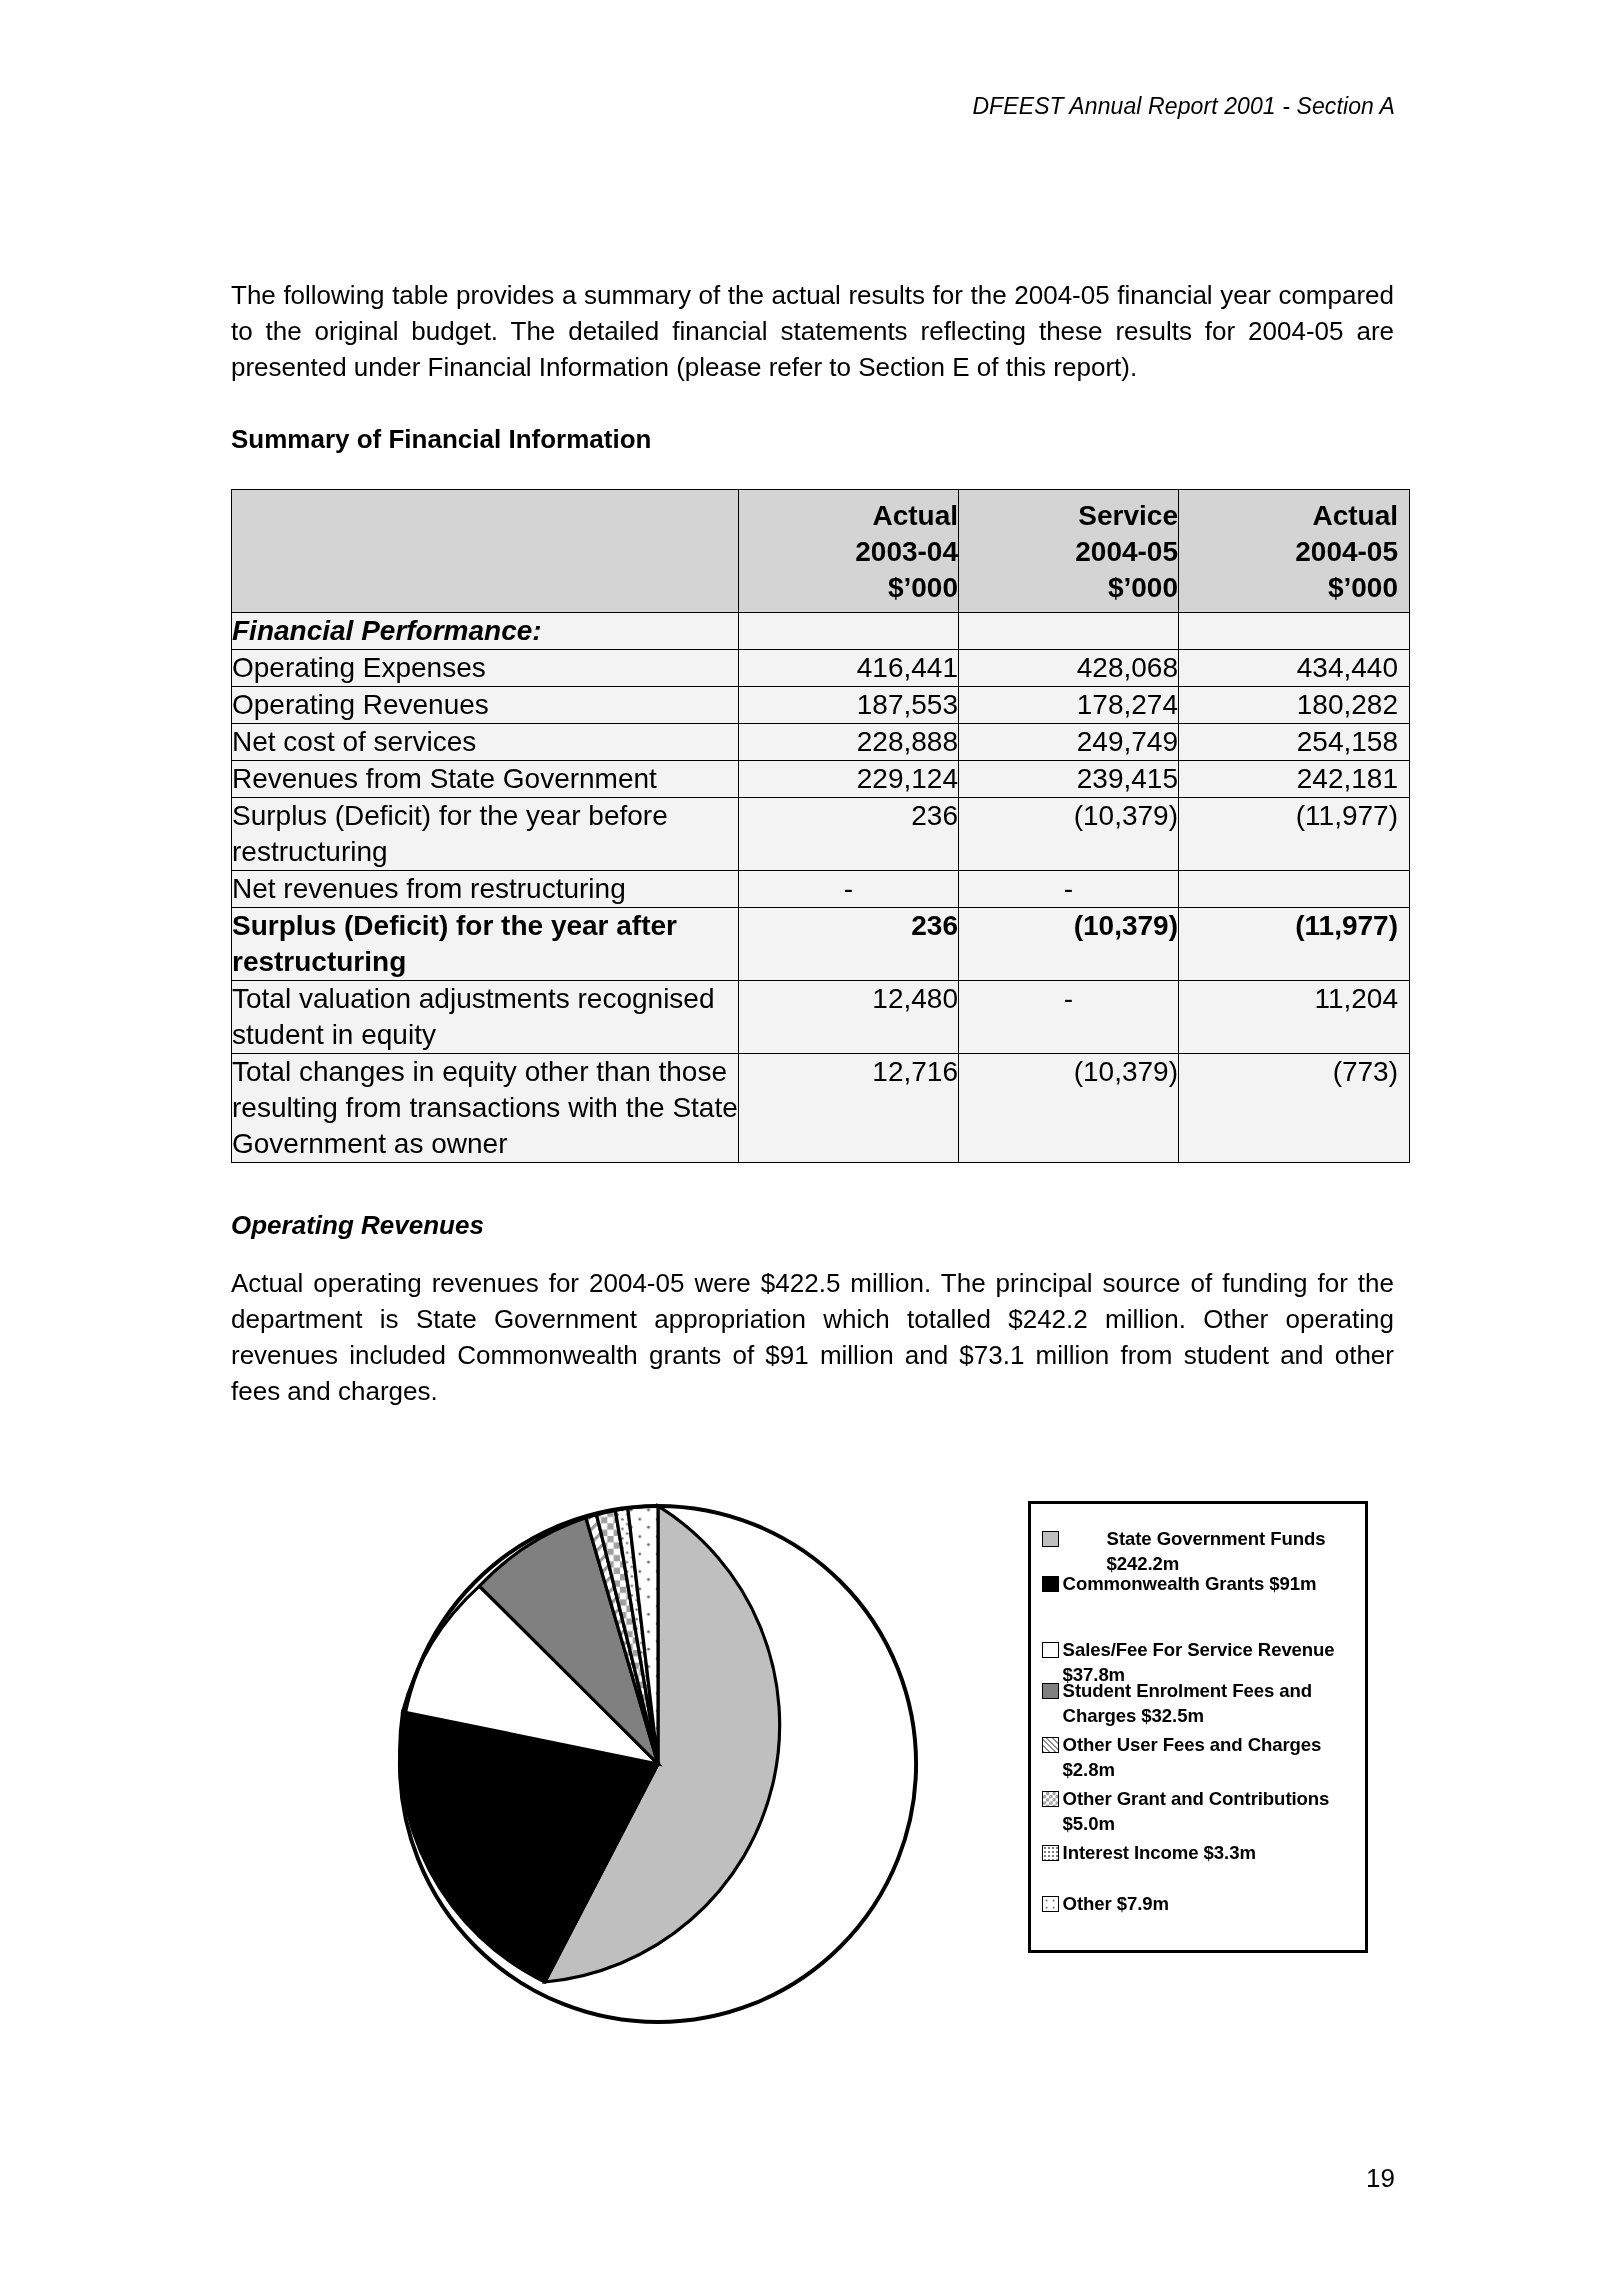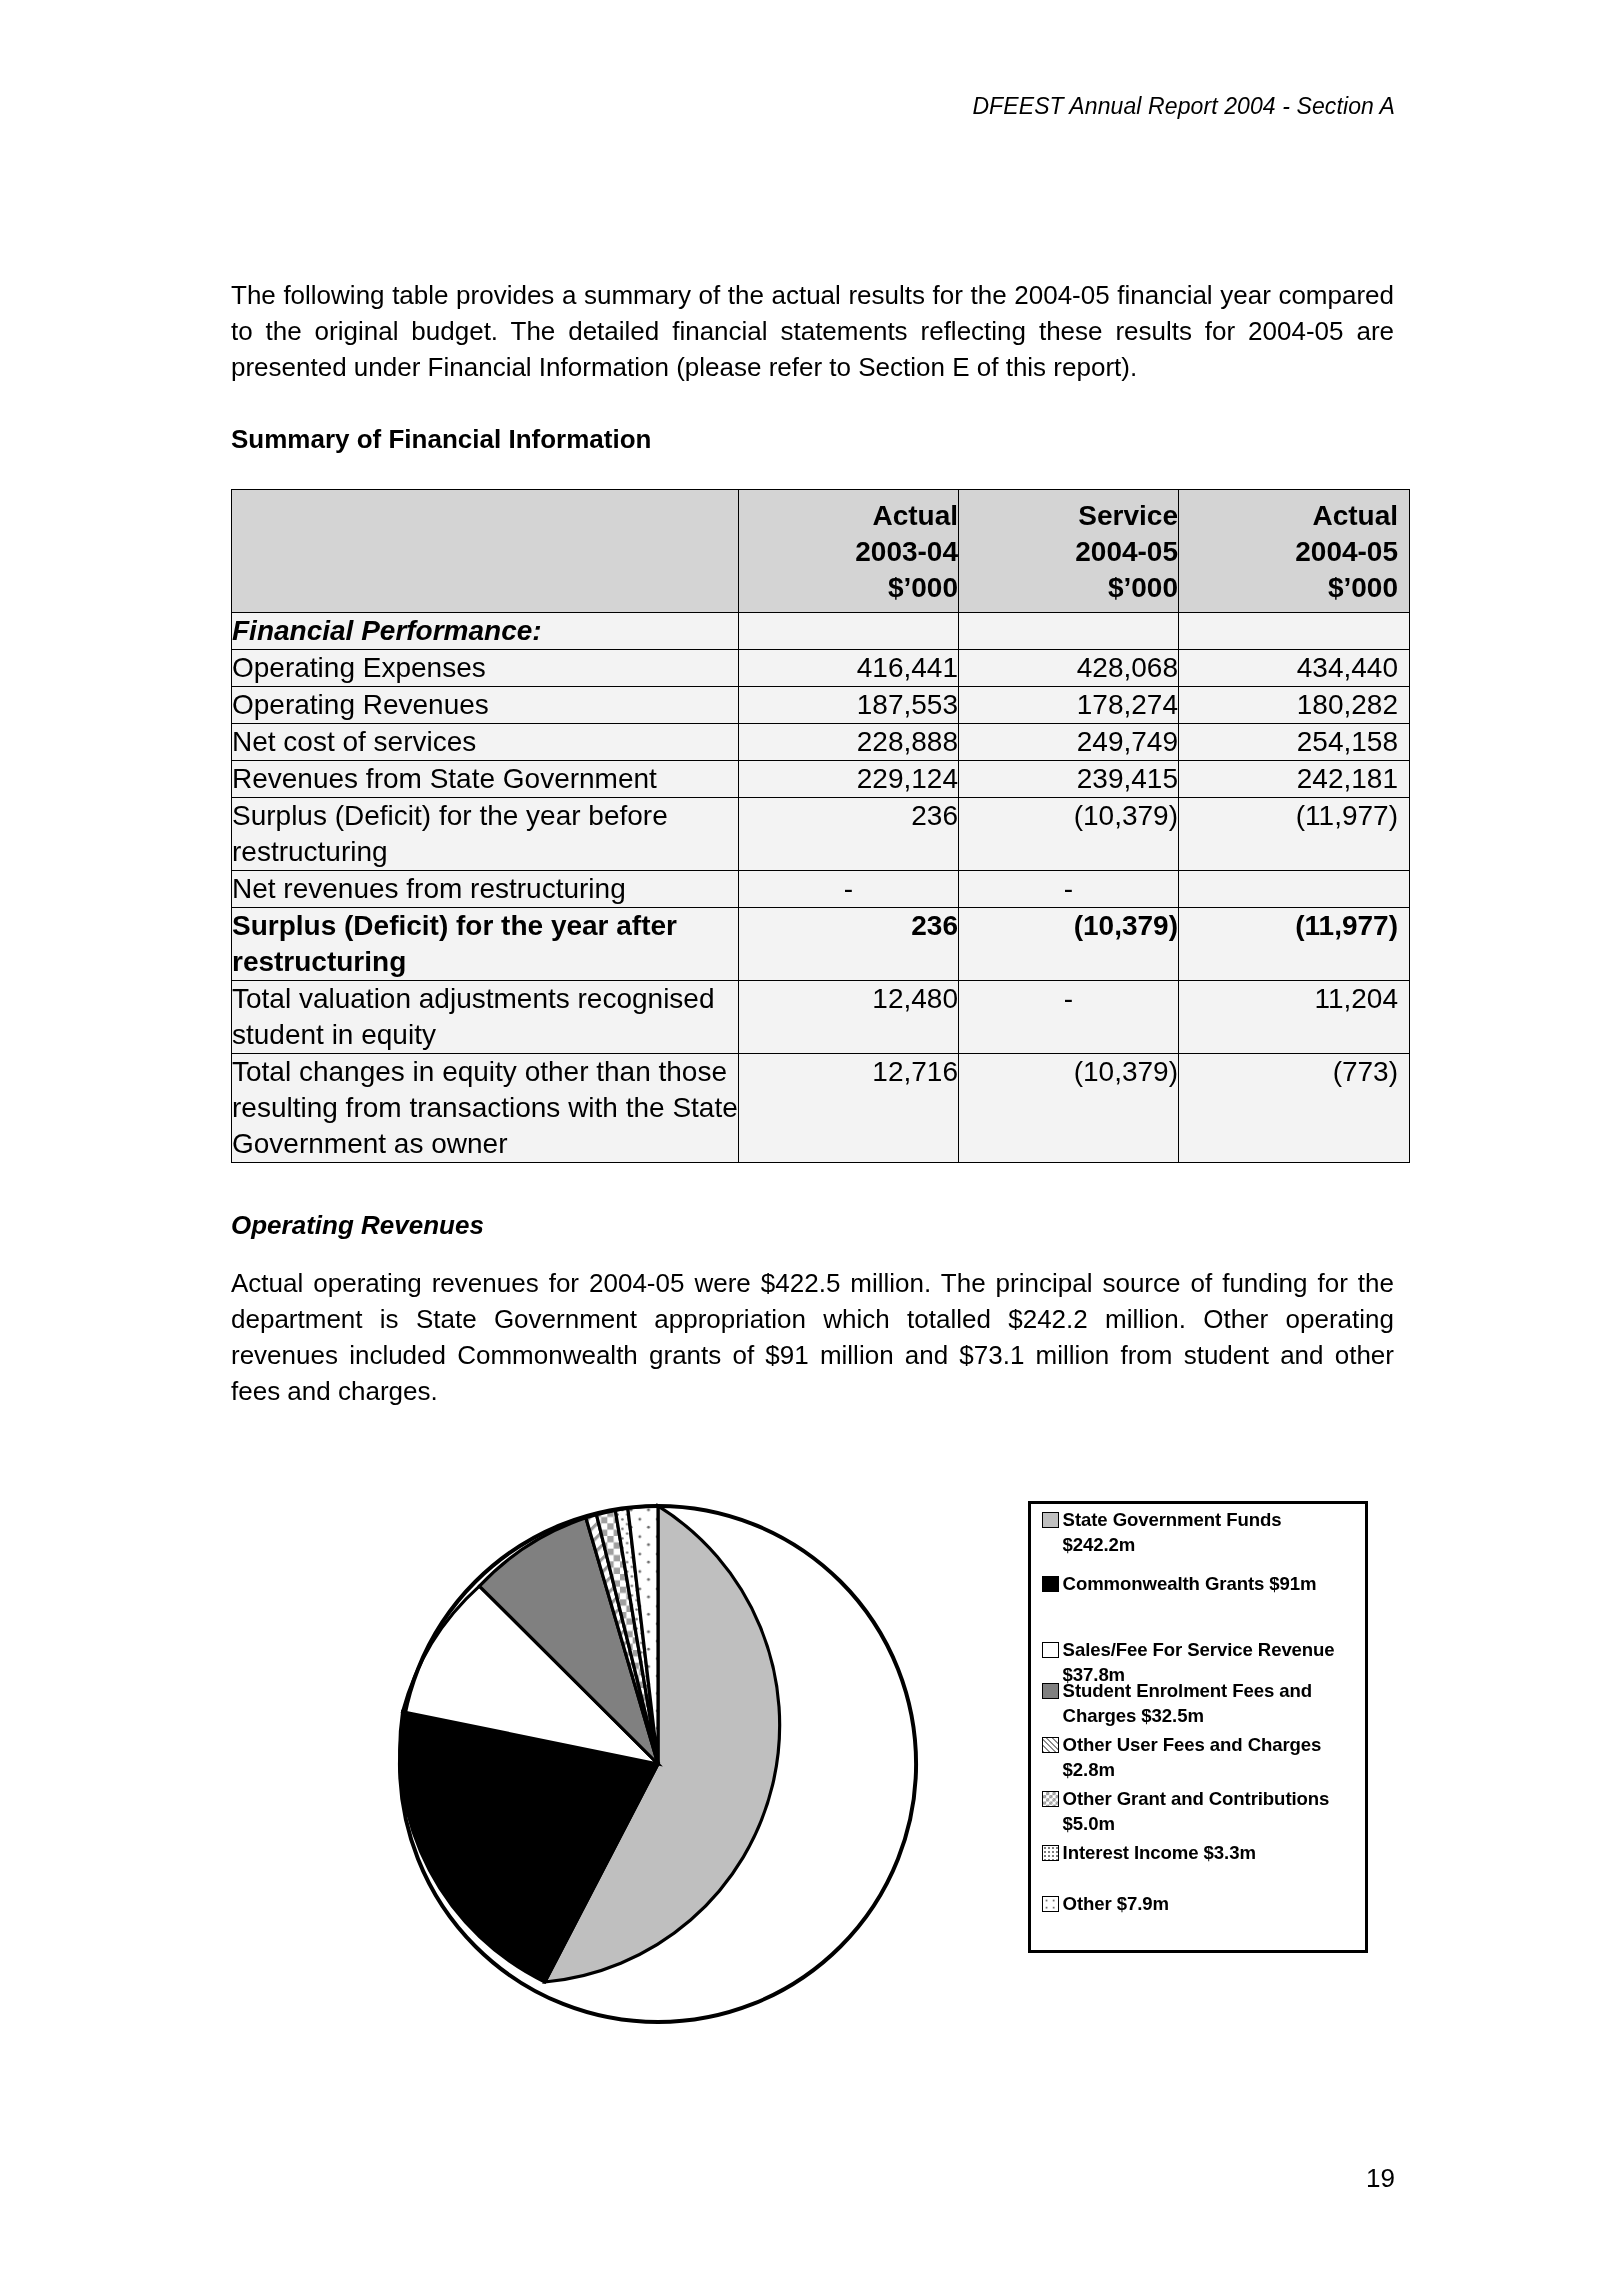--- a/index.html
+++ b/index.html
@@ -185,21 +185,21 @@
     right: 228px;
     top: 2163px;
     font-size: 26px;
   }
 </style>
 </head>
 <body>
 
 <div class="page">
 
-  <div class="doc-header">DFEEST Annual Report 2004 - Section A</div>
+  <div class="doc-header">DFEEST Annual Report 2001 - Section A</div>
 
   <div class="content">
 
     <p class="body-par">The following table provides a summary of the actual results for the 2004-05 financial year compared to the original budget. The detailed financial statements reflecting these results for 2004-05 are presented under Financial Information (please refer to Section E of this report).</p>
 
     <div class="gap-46"></div>
 
     <h2 class="section-head">Summary of Financial Information</h2>
 
     <div class="gap-40"></div>
@@ -351,21 +351,21 @@
 
         <path d="M336,336 L297.9,12.9 A326,326 0 0,1 336,10 Z" fill="url(#pat-dots-sparse)" stroke="#000000" stroke-width="4"></path>
 
         <circle cx="336" cy="336" r="326" fill="none" stroke="#000000" stroke-width="5"></circle>
       </svg>
     </div>
 
     <div class="legend-box">
       <div class="legend-inner">
 
-        <div class="legend-item" style="top:3px;">
+        <div class="legend-item" style="top:22px;gap:44px;">
           <span class="swatch sw-lightgray"></span>
           <span class="legend-label">State Government Funds $242.2m</span>
         </div>
 
         <div class="legend-item" style="top:67px;">
           <span class="swatch sw-black"></span>
           <span class="legend-label">Commonwealth Grants $91m</span>
         </div>
 
         <div class="legend-item" style="top:133px;">

